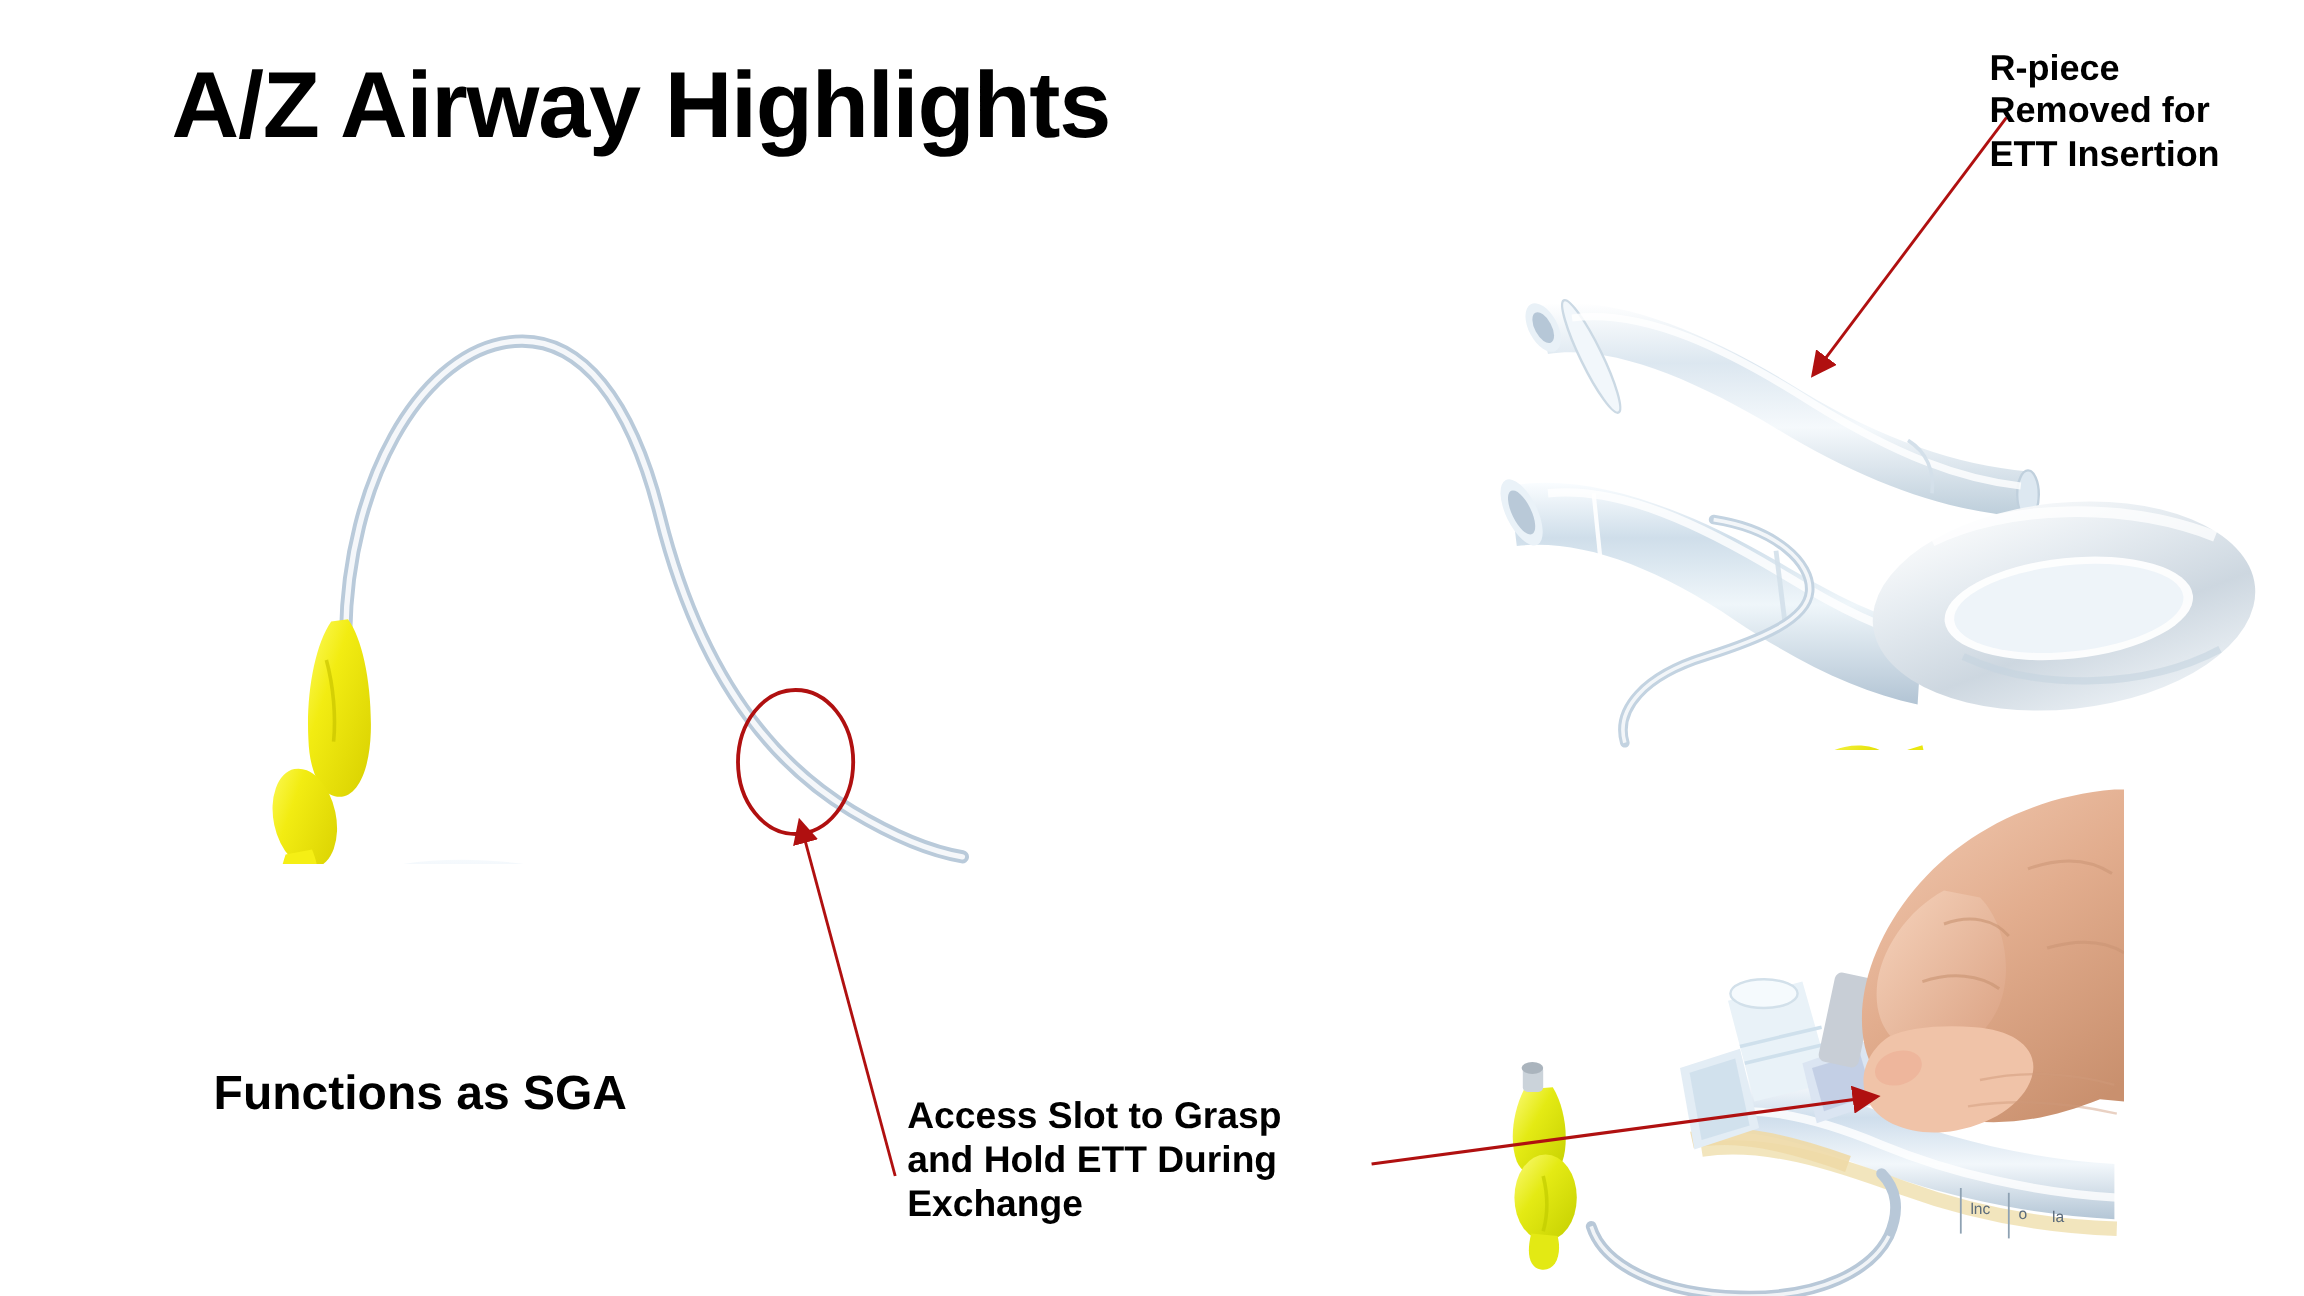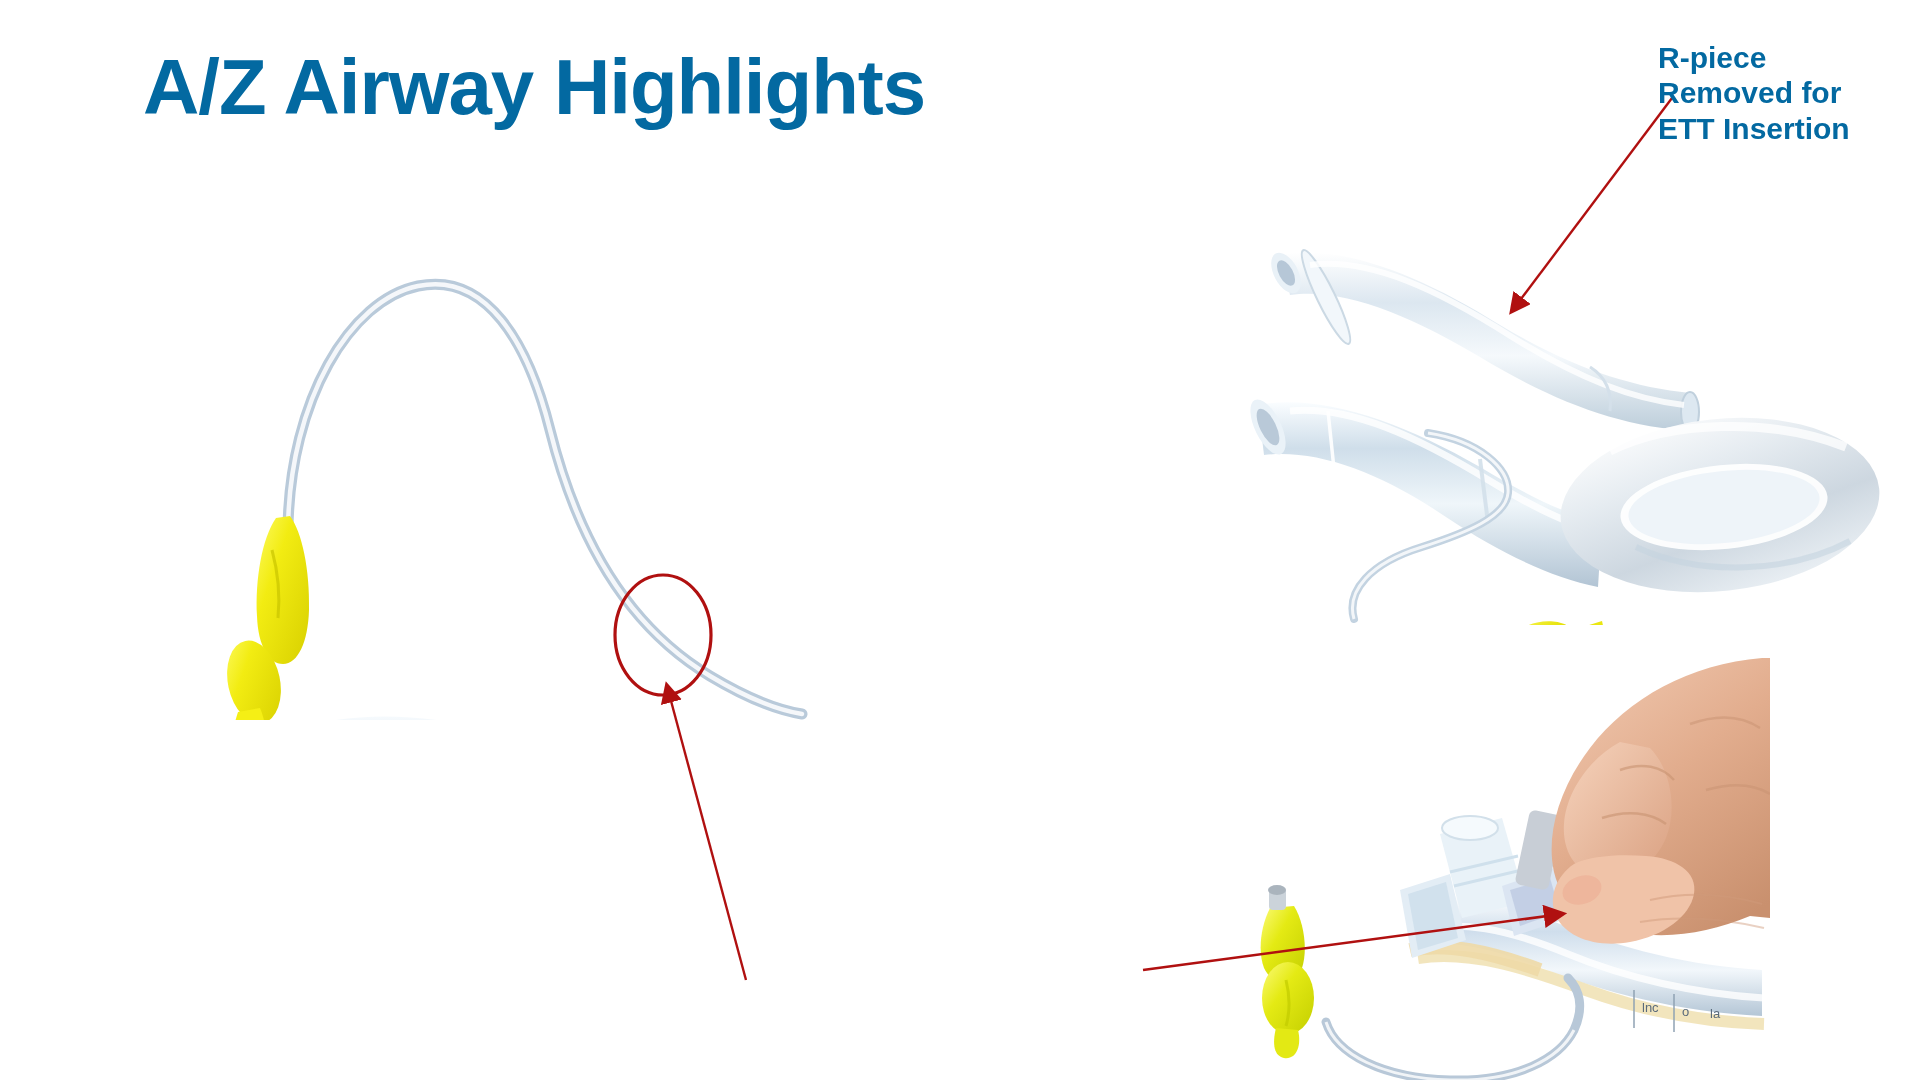--- a/index.html
+++ b/index.html
@@ -1,20 +1,20 @@
 <!DOCTYPE html>
 <html><head>
 <meta charset="utf-8">
 <style>
   html,body{margin:0;padding:0;background:#ffffff;}
   body{width:1920px;height:1080px;overflow:hidden;
        font-family:"Liberation Sans","DejaVu Sans",sans-serif;}
   #slide{position:relative;width:1920px;height:1080px;background:#ffffff;}
 
-  .txt{position:absolute;color:#0369a1;font-weight:bold;white-space:pre;line-height:1.18;}
+  .txt{position:absolute;color:#000000;font-weight:bold;white-space:pre;line-height:1.18;}
 
   #title{left:143px;top:48px;font-size:78px;letter-spacing:-1px;line-height:1;}
   #sga{left:178px;top:888px;font-size:40px;}
   #rpiece{left:1658px;top:40px;font-size:30px;}
   #access{left:756px;top:912px;font-size:31px;}
 
   svg.overlay{position:absolute;left:0;top:0;width:1920px;height:1080px;pointer-events:none;}
 
   .photo{position:absolute;}
 </style>
@@ -283,19 +283,23 @@
 
     <line x1="746" y1="980" x2="667" y2="686" stroke="#b01010" stroke-width="2.4" marker-end="url(#ah)"></line>
 
     <line x1="1672" y1="98" x2="1512" y2="311" stroke="#b01010" stroke-width="2.4" marker-end="url(#ah)"></line>
 
     <line x1="1143" y1="970" x2="1562" y2="914" stroke="#b01010" stroke-width="2.6" marker-end="url(#ah)"></line>
   </svg>
 
   <div class="txt" id="title">A/Z Airway Highlights</div>
 
+  <div class="txt" id="sga">Functions as SGA</div>
 
   <div class="txt" id="rpiece">R-piece
 Removed for
 ETT Insertion</div>
 
+  <div class="txt" id="access">Access Slot to Grasp
+and Hold ETT During
+Exchange</div>
 
 </div>
 
 </body></html>

